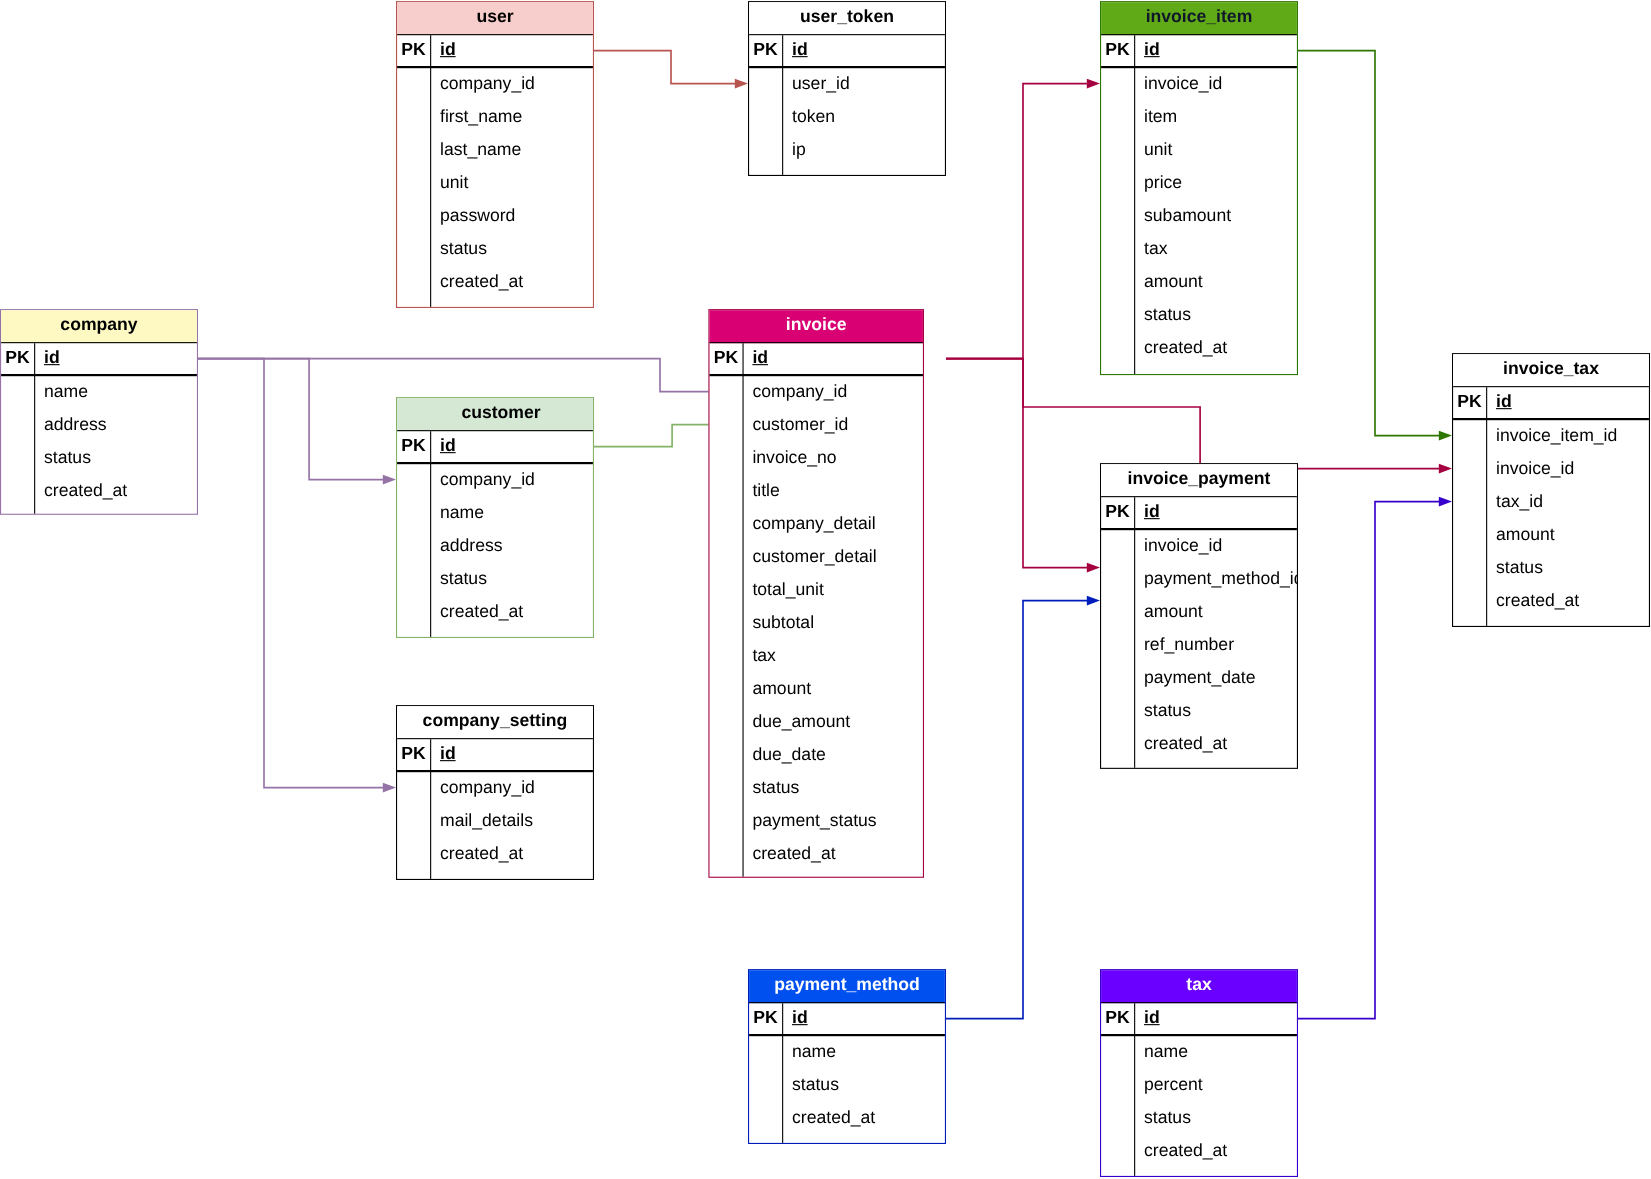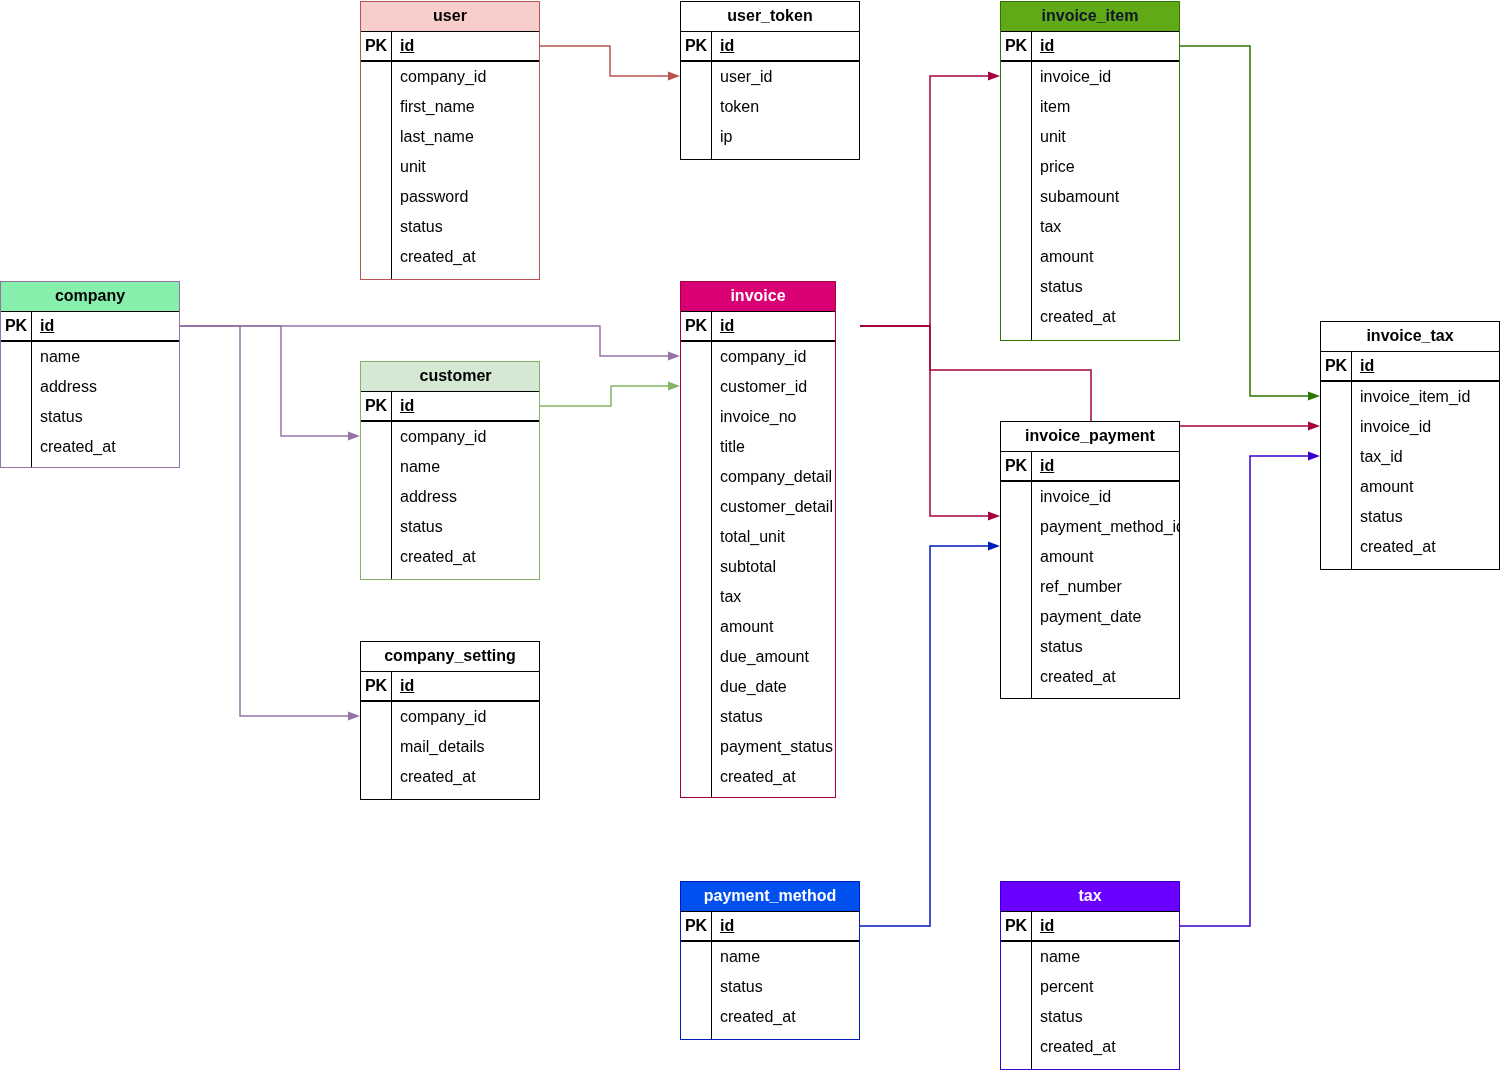--- a/index.html
+++ b/index.html
@@ -216,21 +216,21 @@
             <div class="pkcell-empty"></div>
             <div class="fcell">status</div>
           </div>
           <div class="row">
             <div class="pkcell-empty"></div>
             <div class="fcell">created_at</div>
           </div>
         </div>
       </div>
       <div class="er-table" style="left: 0px; top: 281px; width: 180px; height: 187px; border-color: rgb(150, 115, 166);">
-        <div class="thead" style="background: #86efac; color: rgb(0, 0, 0);">company</div>
+        <div class="thead" style="background: #fef9c3; color: rgb(0, 0, 0);">company</div>
         <div class="tbody">
           <div class="vline"></div>
           <div class="row pk-row">
             <div class="pkcell">PK</div>
             <div class="fcell pkname">id</div>
           </div>
           <div class="row">
             <div class="pkcell-empty"></div>
             <div class="fcell">name</div>
           </div>
@@ -271,21 +271,21 @@
           <div class="row">
             <div class="pkcell-empty"></div>
             <div class="fcell">status</div>
           </div>
           <div class="row">
             <div class="pkcell-empty"></div>
             <div class="fcell">created_at</div>
           </div>
         </div>
       </div>
-      <div class="er-table" style="left: 680px; top: 281px; width: 156px; height: 517px; border-color: rgb(165, 0, 64);">
+      <div class="er-table" style="left: 644px; top: 281px; width: 196px; height: 517px; border-color: rgb(165, 0, 64);">
         <div class="thead" style="background: rgb(216, 0, 115); color: rgb(255, 255, 255);">invoice</div>
         <div class="tbody">
           <div class="vline"></div>
           <div class="row pk-row">
             <div class="pkcell">PK</div>
             <div class="fcell pkname">id</div>
           </div>
           <div class="row">
             <div class="pkcell-empty"></div>
             <div class="fcell">company_id</div>

